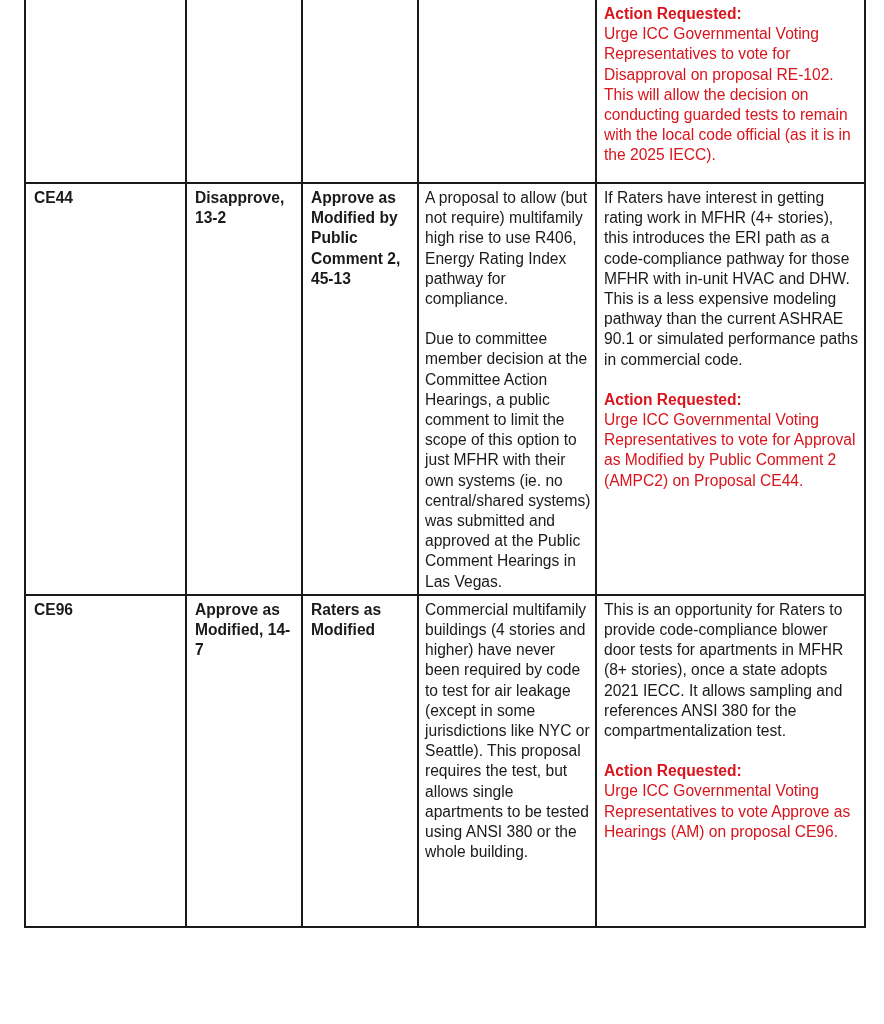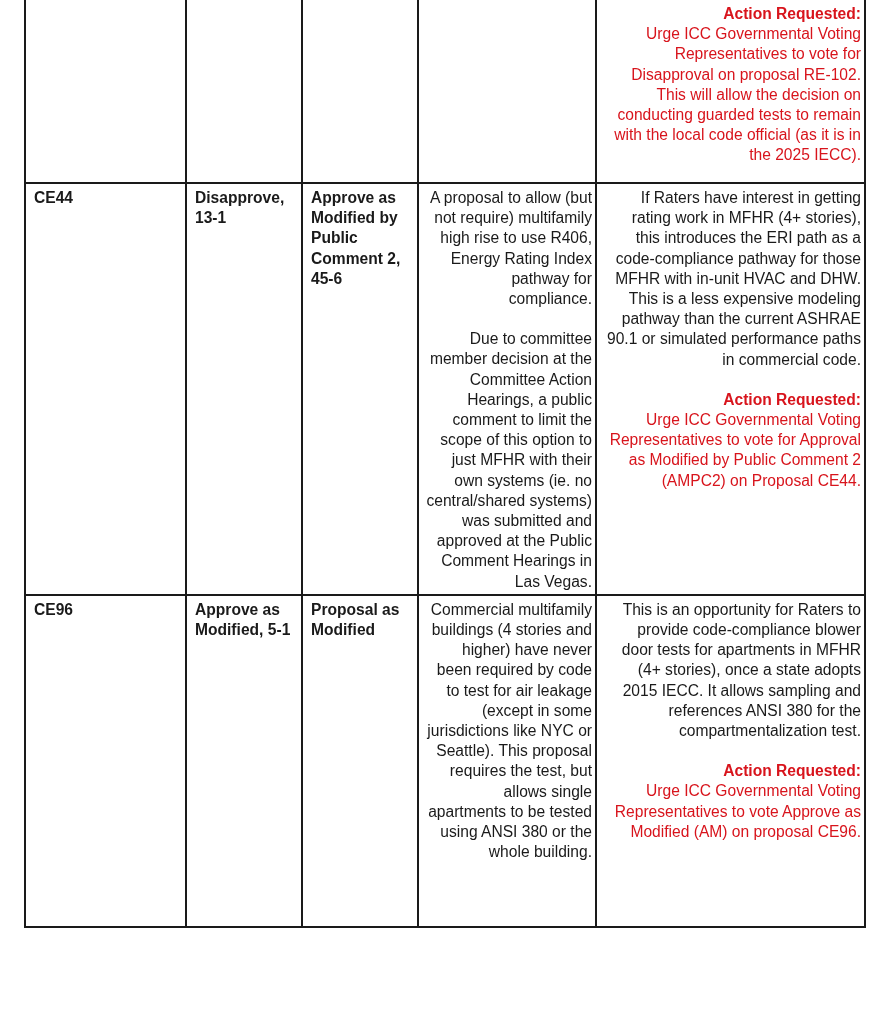--- a/index.html
+++ b/index.html
@@ -7,21 +7,21 @@
          font-family: "Liberation Sans", sans-serif; color: #1a1a1a; }
   table { position: absolute; left: 24px; top: -2px; border-collapse: collapse;
           table-layout: fixed; width: 840px; }
   col.c1 { width: 161px; } col.c2 { width: 116px; } col.c3 { width: 116px; }
   col.c4 { width: 178px; } col.c5 { width: 269px; }
   td { border: 2px solid #1a1a1a; vertical-align: top; padding: 4px 6px 2px 8px;
        font-size: 15.6px; line-height: 20.2px; }
   td.first-row { border-top: none; padding-top: 6px; }
   .bold { font-weight: bold; }
   .red { color: #d8141c; }
-  .para { margin: 0; text-align: right; }
+  .para { margin: 0; }
   .gap { height: 20px; }
   td.c4 { padding-left: 6px; padding-right: 3px; }
   td.c5 { padding-left: 7px; padding-right: 3px; }
 </style>
 </head>
 <body>
 
 <table>
   <colgroup>
       <col class="c1">
@@ -38,43 +38,43 @@
     <td class="first-row bold"></td>
     <td class="first-row c4"></td>
     <td class="first-row c5">
       <p class="para red bold">Action Requested:</p>
       <p class="para red">Urge ICC Governmental Voting Representatives to vote for Disapproval on proposal RE-102. This will allow the decision on conducting guarded tests to remain with the local code official (as it is in the 2025 IECC).</p>
     </td>
   </tr>
 
   <tr style="height:388px;">
     <td class="bold">CE44</td>
-    <td class="bold">Disapprove, 13-1</td>
-    <td class="bold">Approve as Modified by Public Comment 2, 45-6</td>
+    <td class="bold">Disapprove, 13-2</td>
+    <td class="bold">Approve as Modified by Public Comment 2, 45-13</td>
     <td class="c4">
       <p class="para">A proposal to allow (but not require) multifamily high rise to use R406, Energy Rating Index pathway for compliance.</p>
       <div class="gap"></div>
       <p class="para">Due to committee member decision at the Committee Action Hearings, a public comment to limit the scope of this option to just MFHR with their own systems (ie. no central/shared systems) was submitted and approved at the Public Comment Hearings in Las Vegas.</p>
     </td>
     <td class="c5">
       <p class="para">If Raters have interest in getting rating work in MFHR (4+ stories), this introduces the ERI path as a code-compliance pathway for those MFHR with in-unit HVAC and DHW. This is a less expensive modeling pathway than the current ASHRAE 90.1 or simulated performance paths in commercial code.</p>
       <div class="gap"></div>
       <p class="para red bold">Action Requested:</p>
       <p class="para red">Urge ICC Governmental Voting Representatives to vote for Approval as Modified by Public Comment 2 (AMPC2) on Proposal CE44.</p>
     </td>
   </tr>
 
   <tr style="height:332px;">
     <td class="bold">CE96</td>
-    <td class="bold">Approve as Modified, 5-1</td>
-    <td class="bold">Proposal as Modified</td>
+    <td class="bold">Approve as Modified, 14-7</td>
+    <td class="bold">Raters as Modified</td>
     <td class="c4">
       <p class="para">Commercial multifamily buildings (4 stories and higher) have never been required by code to test for air leakage (except in some jurisdictions like NYC or Seattle). This proposal requires the test, but allows single apartments to be tested using ANSI 380 or the whole building.</p>
     </td>
     <td class="c5">
-      <p class="para">This is an opportunity for Raters to provide code-compliance blower door tests for apartments in MFHR (4+ stories), once a state adopts 2015 IECC. It allows sampling and references ANSI 380 for the compartmentalization test.</p>
+      <p class="para">This is an opportunity for Raters to provide code-compliance blower door tests for apartments in MFHR (8+ stories), once a state adopts 2021 IECC. It allows sampling and references ANSI 380 for the compartmentalization test.</p>
       <div class="gap"></div>
       <p class="para red bold">Action Requested:</p>
-      <p class="para red">Urge ICC Governmental Voting Representatives to vote Approve as Modified (AM) on proposal CE96.</p>
+      <p class="para red">Urge ICC Governmental Voting Representatives to vote Approve as Hearings (AM) on proposal CE96.</p>
     </td>
   </tr>
 </tbody>
   </table>
 
 </body></html>

